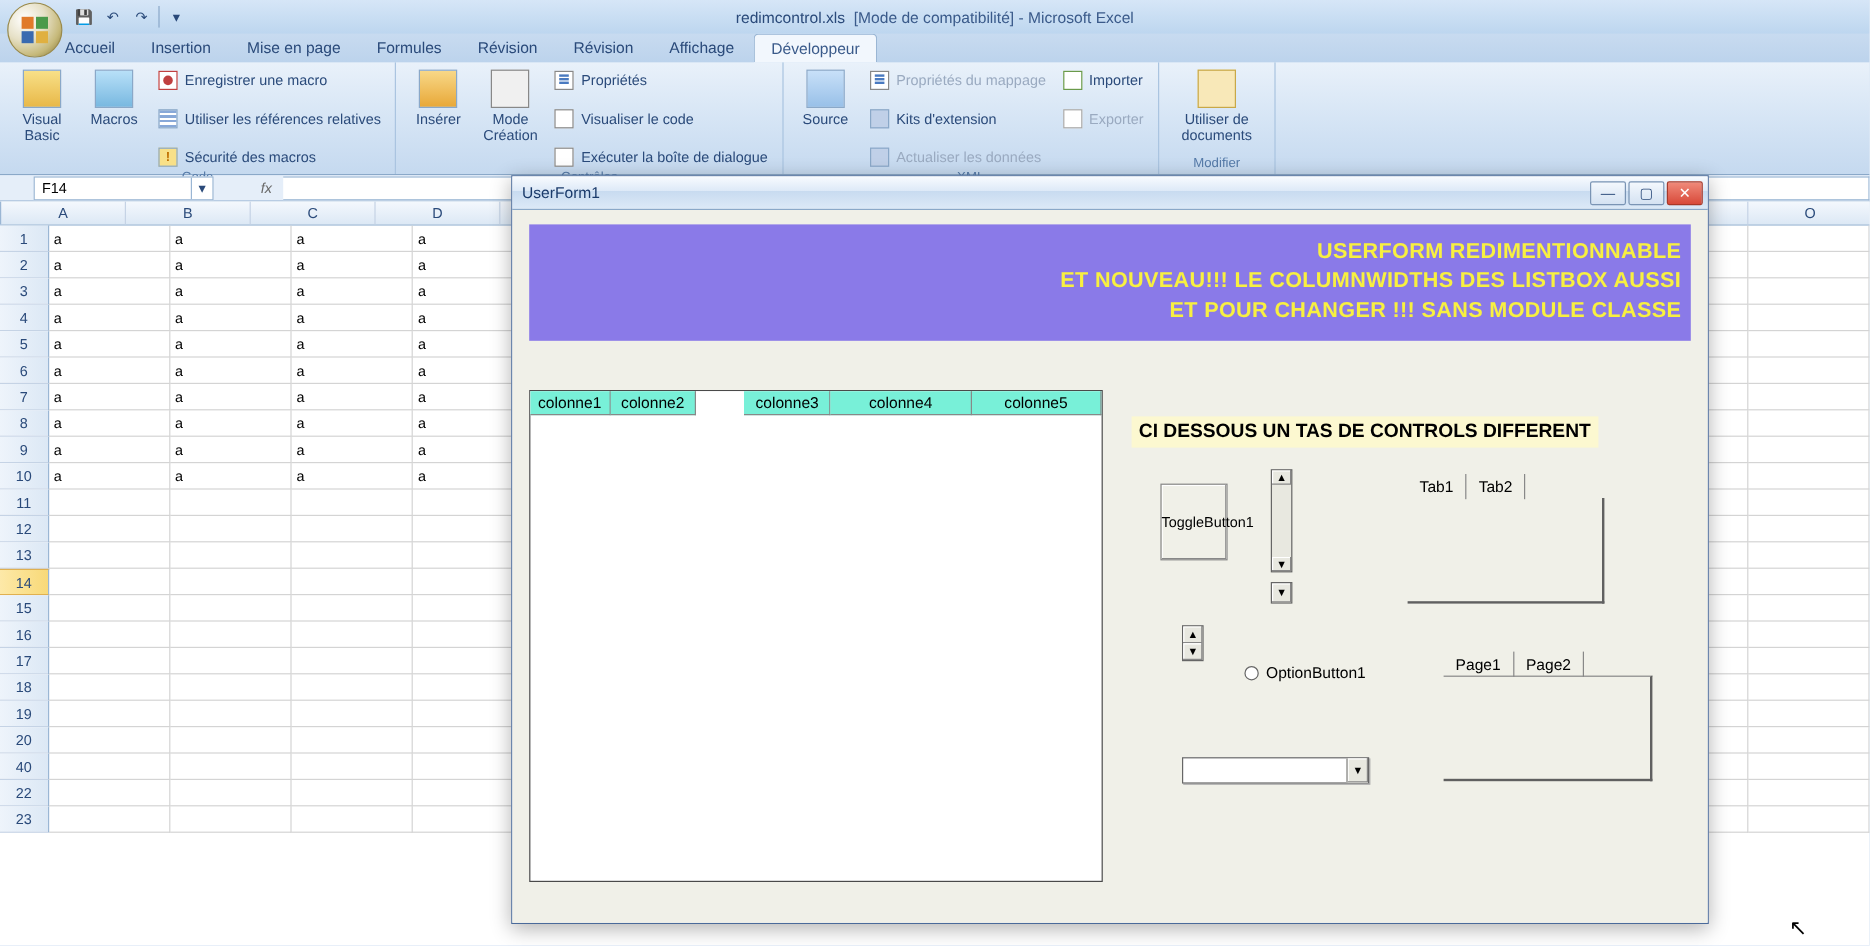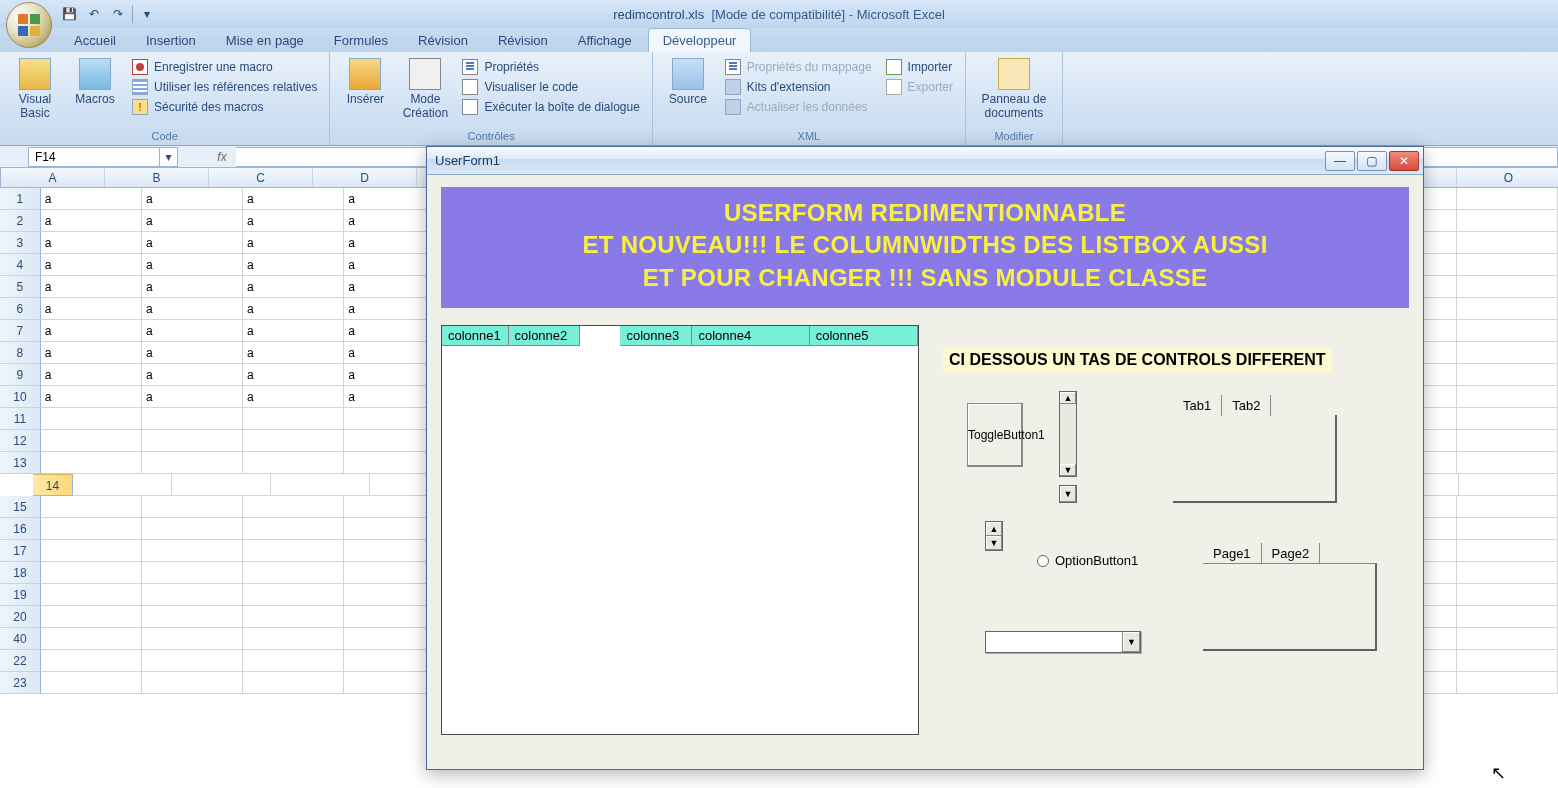--- a/index.html
+++ b/index.html
@@ -39,22 +39,22 @@
   }
   .qat { margin-left: 60px; display: flex; align-items: center; gap: 4px; }
   .qat-item { width: 20px; height: 20px; display:flex; align-items:center; justify-content:center; color:#2a4a7a; }
   .qat-divider { width:1px; height:18px; background:#8aa8c8; }
   .title-text { position:absolute; left:50%; transform:translateX(-50%); color:#3a5a8a; font-size:13px; }
   .title-text .docname { color:#2a4a7a; }
   
   .ribbon-tabs {
     height: 24px;
     display: flex;
-    align-items: center;
-    padding-left: 60px;
+    align-items: flex-start;
+    padding-left: 40px;
     background: linear-gradient(#c8dbf0, #bcd3ec);
     gap: 2px;
   }
   .ribbon-tab {
     padding: 4px 14px 4px;
     color: #2a4a7a;
     font-size: 13px;
     cursor: pointer;
     border-radius: 4px 4px 0 0;
   }
@@ -91,21 +91,21 @@
     align-items: center;
     justify-content: flex-start;
     width: 54px;
     padding: 2px;
     color: #2a4a7a;
     text-align:center;
     line-height:1.2;
     cursor:pointer;
   }
   .big-btn .ico { width:32px; height:32px; margin-bottom:2px; }
-  .small-rows { display:flex; flex-direction:column; gap:2px; padding-top:2px; }
+  .small-rows { display:flex; flex-direction:column; gap:14px; padding-top:2px; }
   .small-btn {
     display:flex; align-items:center; gap:6px;
     color:#2a4a7a; padding:1px 4px; cursor:pointer;
     white-space:nowrap;
   }
   .small-btn.disabled { color:#9aaac0; cursor:default; }
   .small-btn .ico { width:16px; height:16px; }
   
   .ico { display:inline-block; background:#c0d0e8; border:1px solid #8aa8c8; }
   .ico.vb { background:linear-gradient(#f8e088,#e8b848); }
@@ -156,21 +156,21 @@
     width:104px; border-right:1px solid #c5d3e5;
     text-align:center; color:#2a4a7a; line-height:20px;
   }
   .rows { }
   .row { display:flex; height:22px; }
   .rowhead {
     width:42px; background:linear-gradient(90deg,#eef4fb,#dce8f5);
     border-right:1px solid #9ab6d4; border-bottom:1px solid #c5d3e5;
     text-align:center; color:#2a4a7a; line-height:22px;
   }
-  .rowhead.sel { background:linear-gradient(90deg,#fde9a8,#f8d978); border-top:1px solid #e0b050; border-bottom:1px solid #e0b050;margin-left:33px;}
+  .rowhead.sel { background:linear-gradient(90deg,#fde9a8,#f8d978); border-top:1px solid #e0b050; border-bottom:1px solid #e0b050;}
   .cell {
     width:104px; border-right:1px solid #d4d4d4; border-bottom:1px solid #d4d4d4;
     padding:0 4px; line-height:22px; color:#000;
   }
   
   .userform {
     position:absolute;
     left:426px; top:146px;
     width:998px; height:624px;
     background:#fff;
@@ -194,31 +194,31 @@
   }
   .uf-btn.close { background:linear-gradient(#f08a7a,#d84a3a); color:#fff; border-color:#a83828;}
   .uf-body {
     flex:1; background:#f0f0e8; padding:12px 14px;
     position:relative;
   }
   .banner {
     background:#8a7ae8;
     color:#f8f040;
     font-weight:bold;
-    font-size:24px;
-    text-align:center;
+    font-size:18px;
+    text-align:right;
     padding:10px 8px 14px;
     line-height:1.35;
     font-family: Arial, sans-serif;
     letter-spacing:0.3px;
   }
   .listbox {
     position:absolute; left:14px; top:150px;
     width:478px; height:410px;
-    background:#fff; border:1px solid #4a4a4a;
+    background:#fff; border:1px solid #4a4a4a;text-align:center;
   }
   .listbox-head {
     display:flex; background:#fff;
   }
   .listbox-head div {
     border-right:1px solid #888; border-bottom:1px solid #888;
     background:#78f0d8;
     padding:2px 6px;
     font-size:13px;
   }
@@ -429,21 +429,21 @@
           </div>
       </div>
     </div>
     <div class="ribbon-group-label">XML</div>
   </div>
 
   <div class="ribbon-group">
     <div class="ribbon-group-body">
       <div class="big-btn" style="width:80px">
         <span class="ico panel"></span>
-        <span>Panneau de documents</span>
+        <span>Utiliser de documents</span>
       </div>
     </div>
     <div class="ribbon-group-label">Modifier</div>
   </div>
 </div>
 
 <div class="fxbar">
   <div class="namebox">
     <span>F14</span>
     <span class="dd">▾</span>

